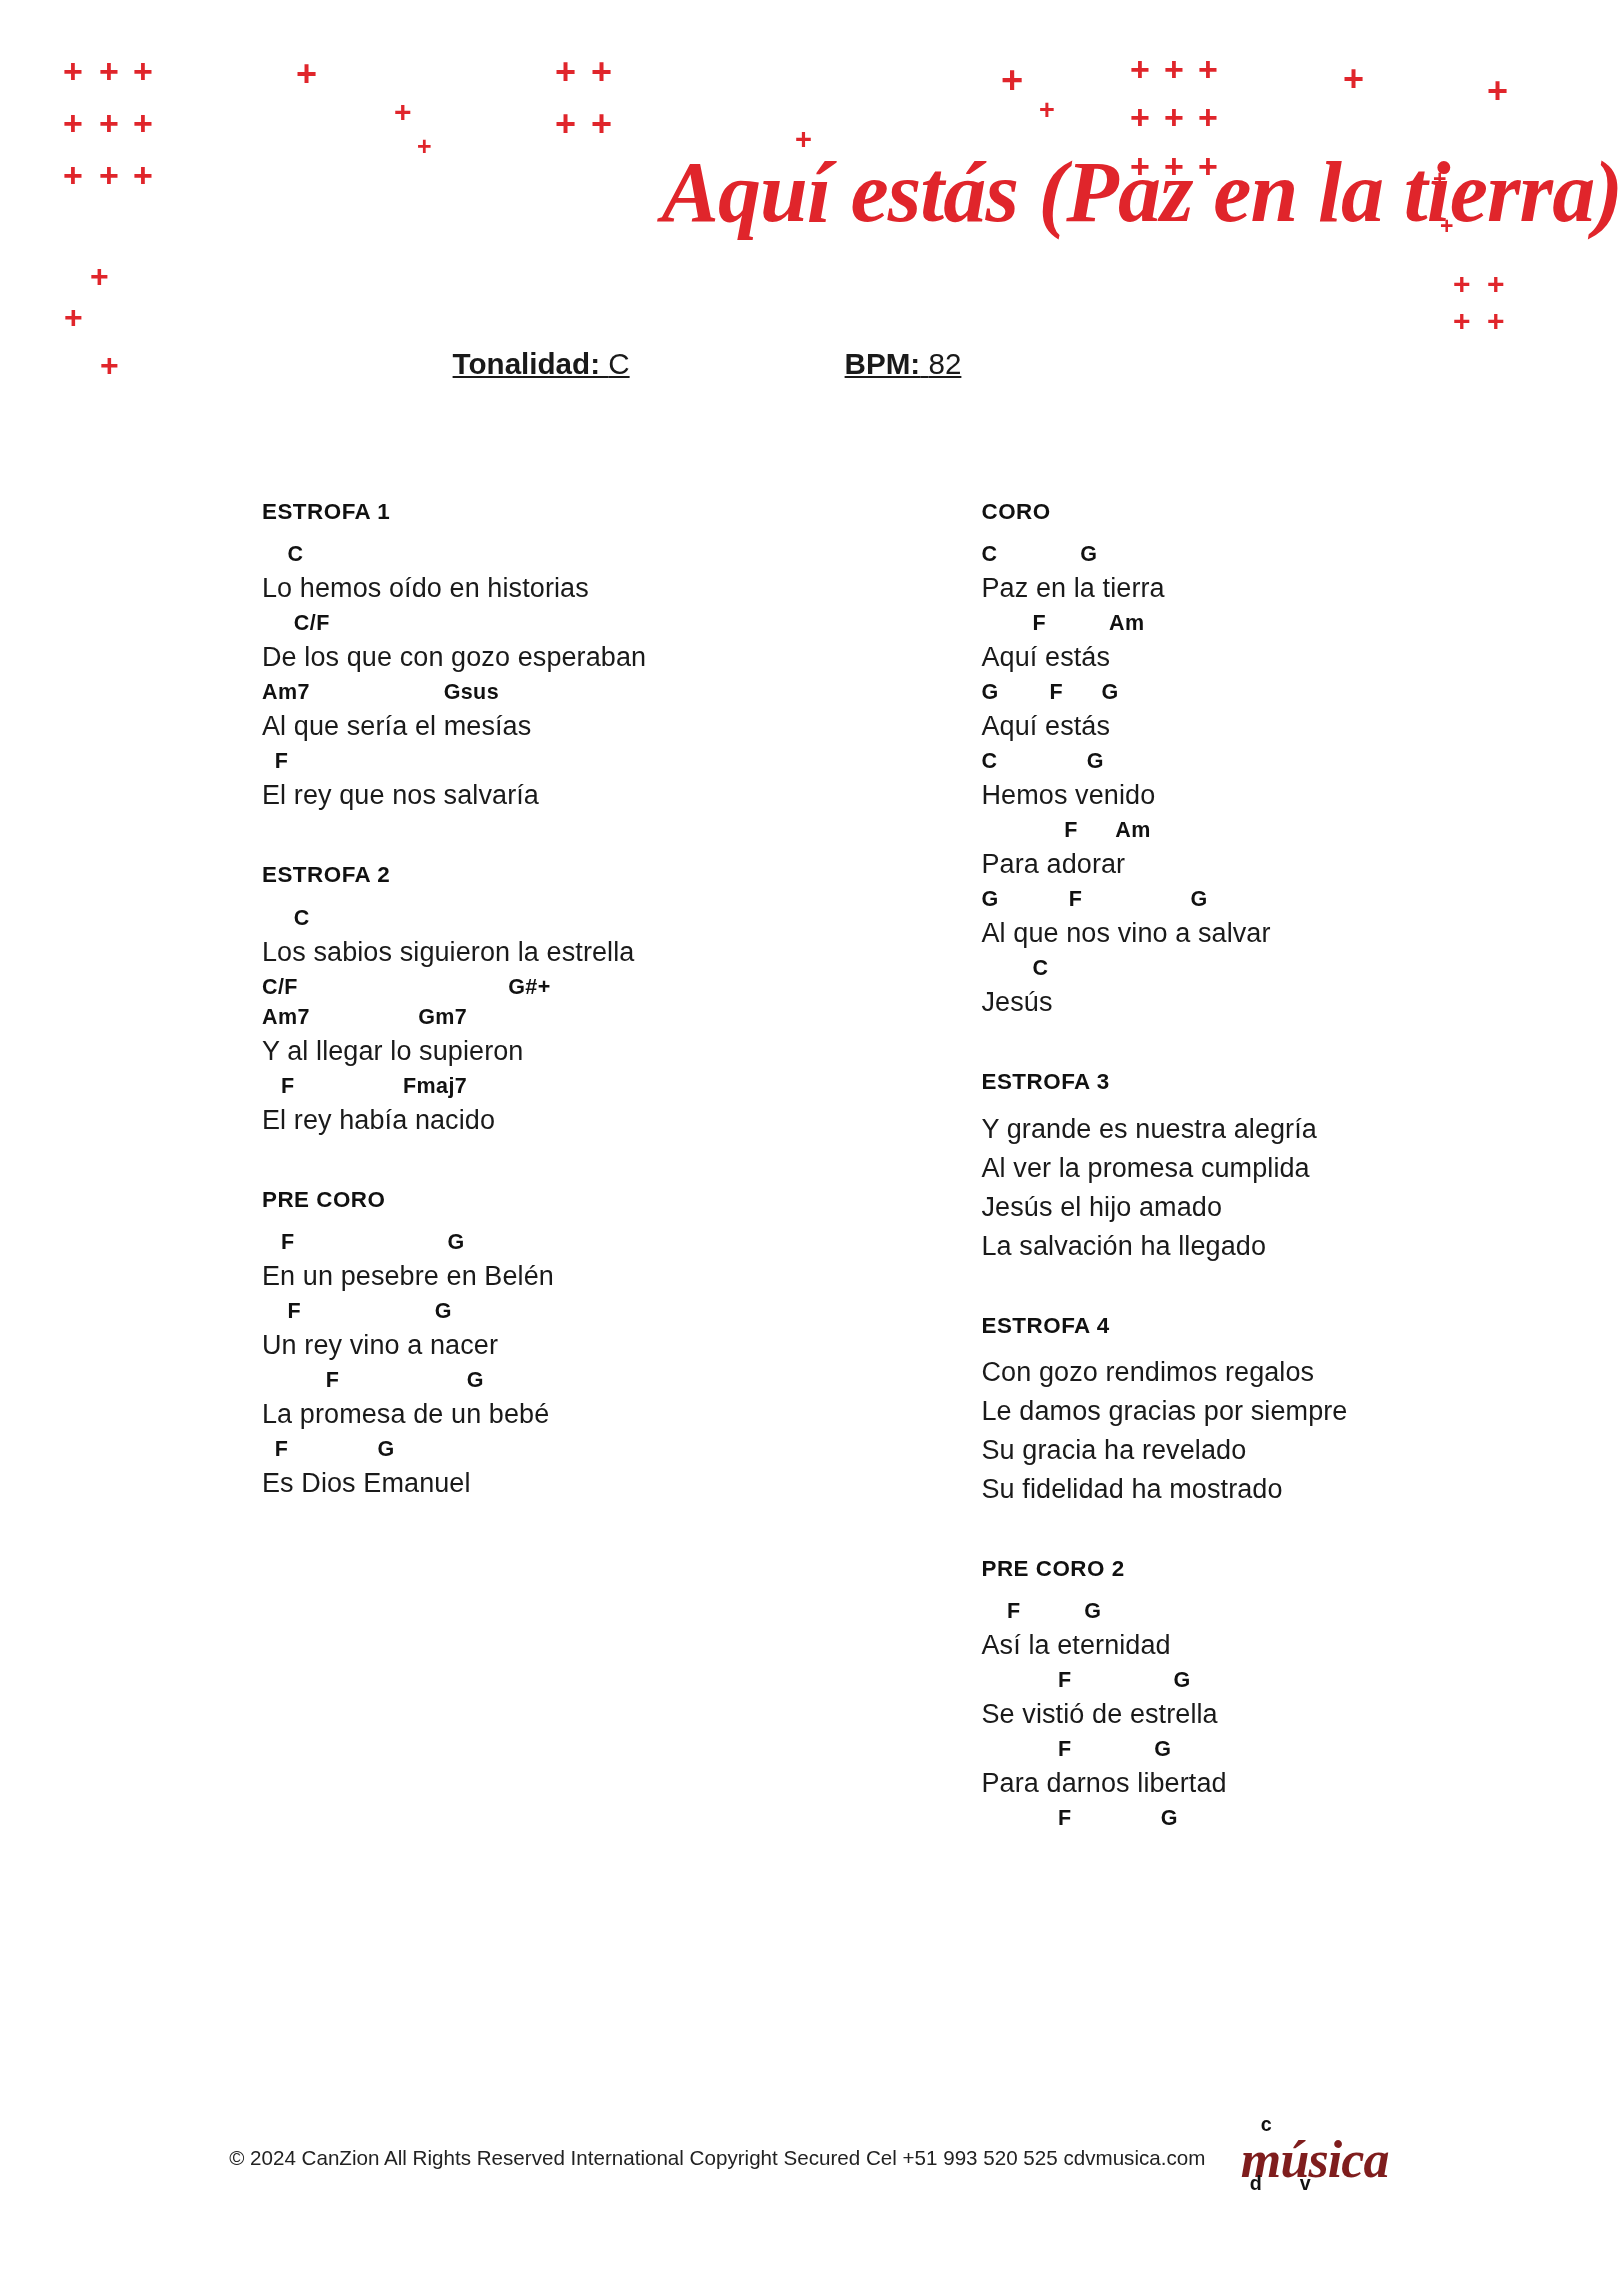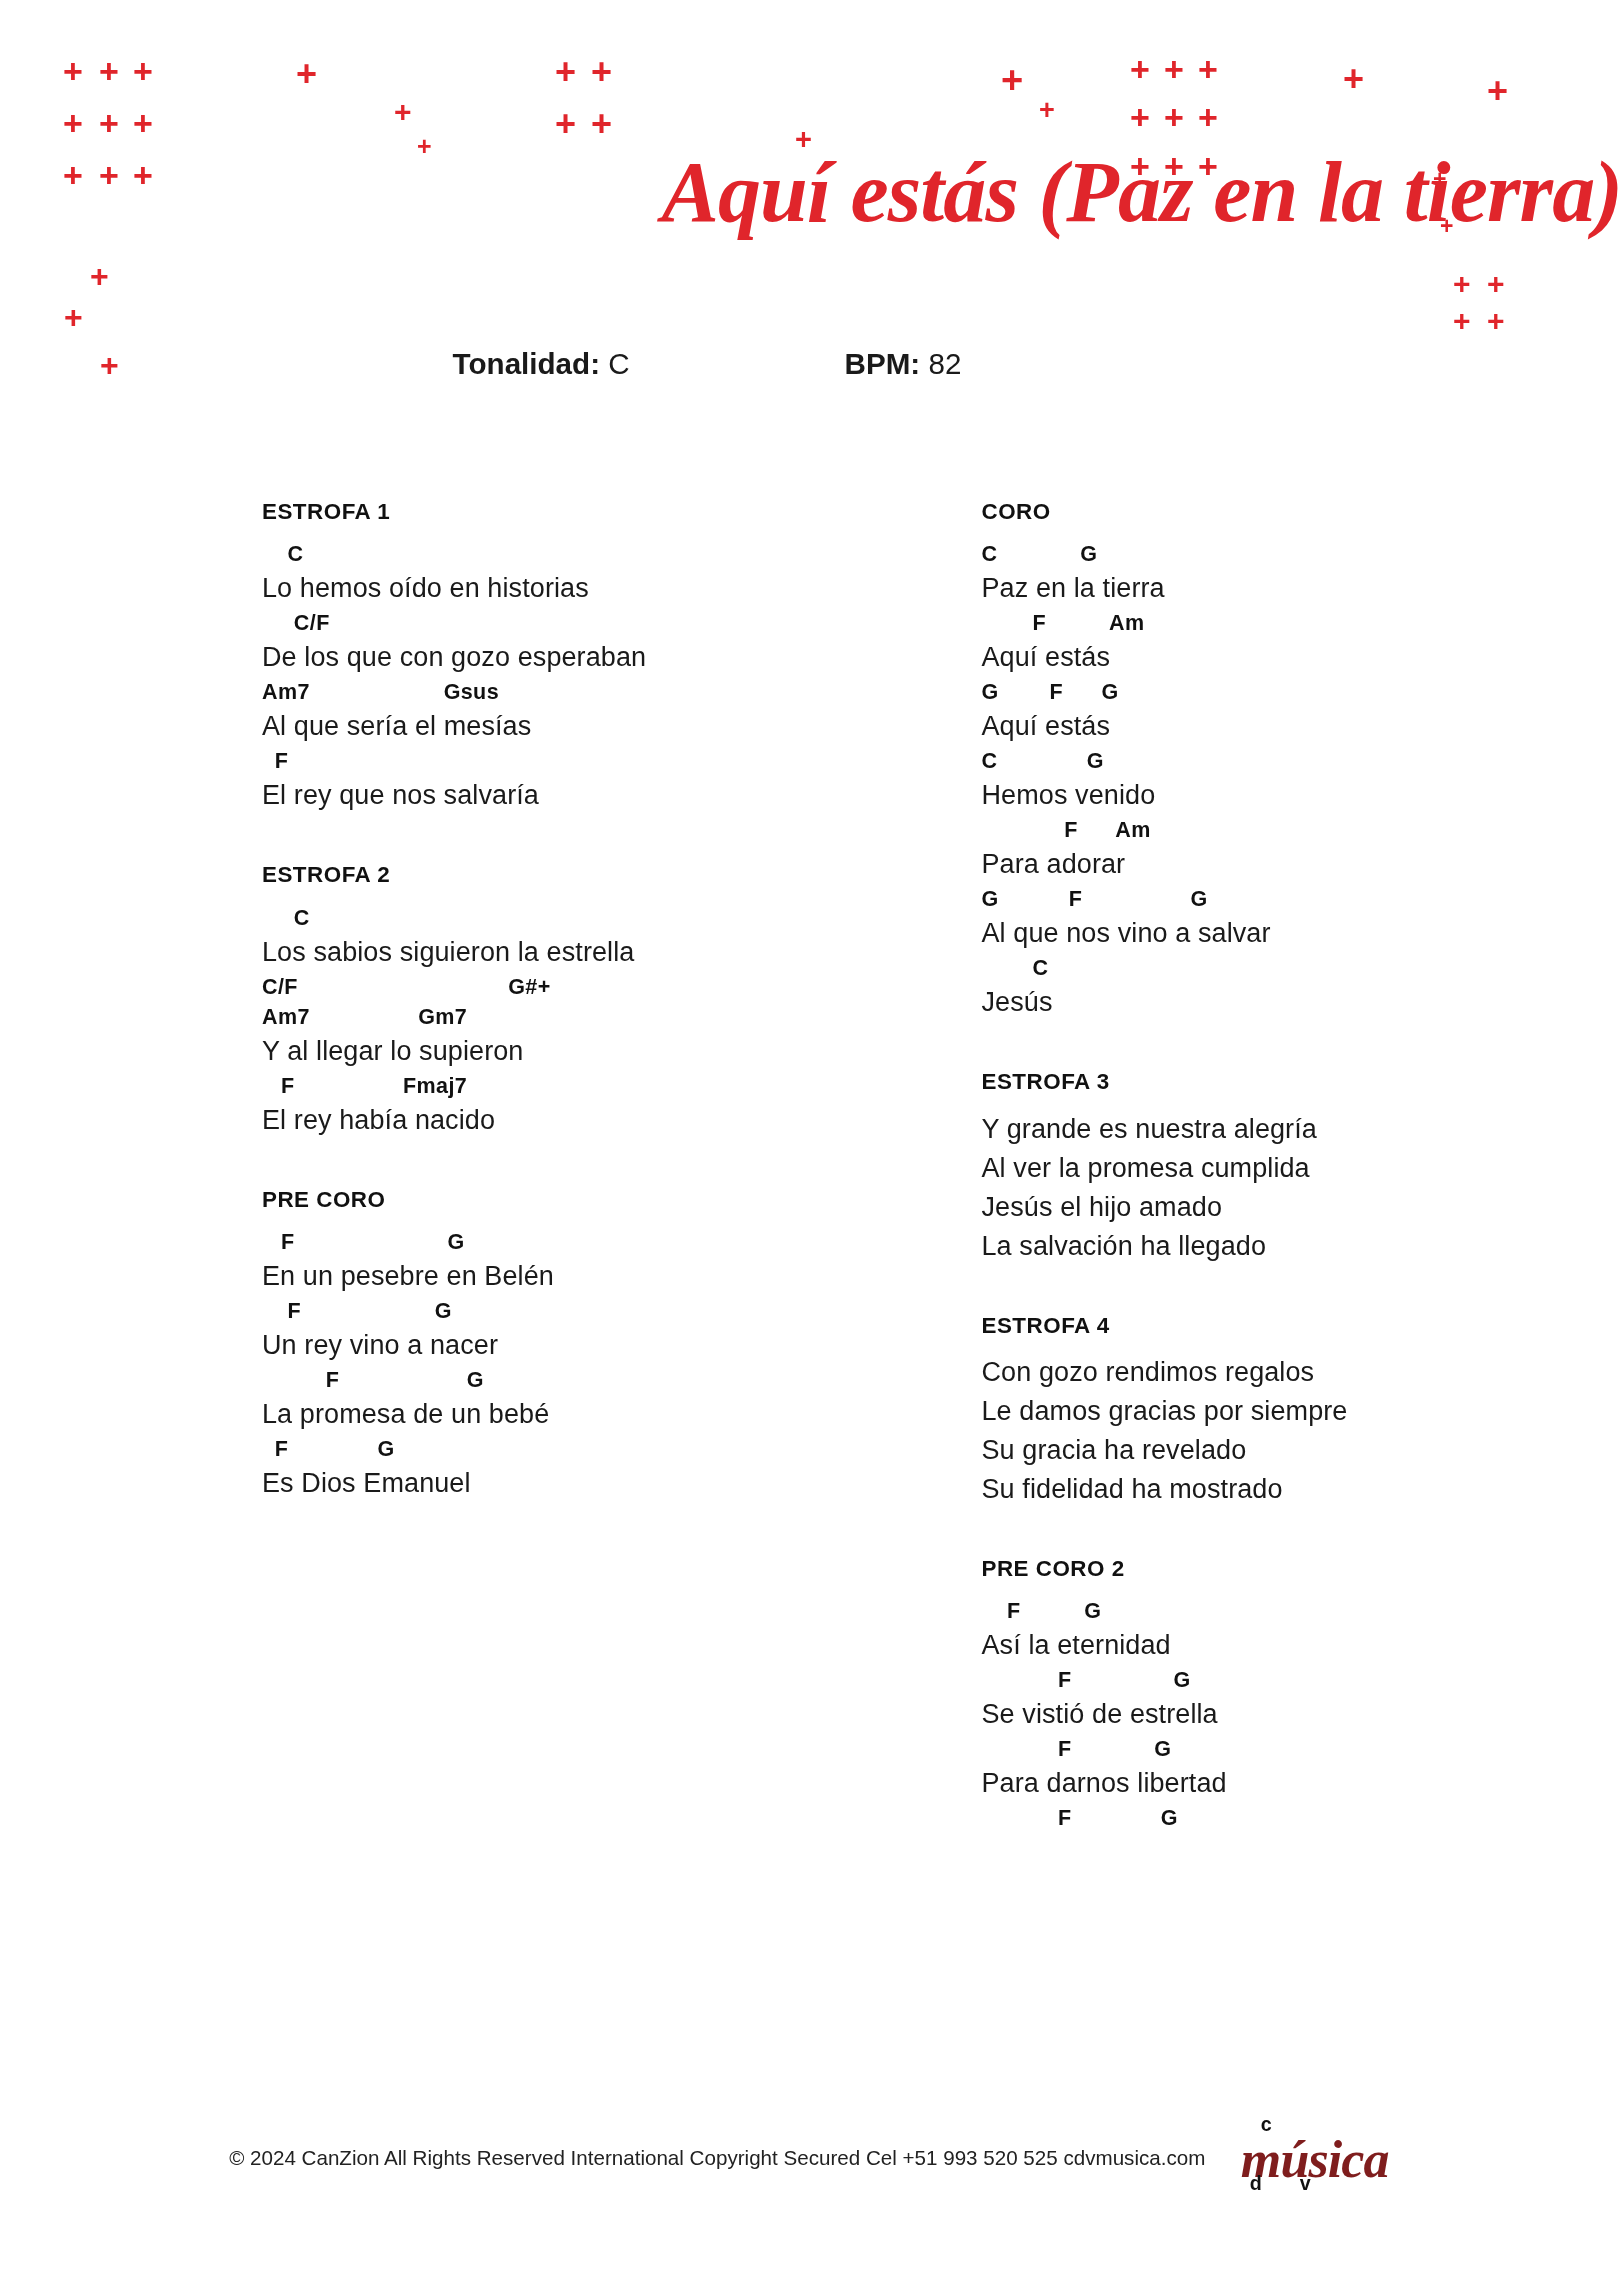--- a/index.html
+++ b/index.html
@@ -45,20 +45,21 @@
   .meta {
     position: absolute;
     top: 347px;
     left: 0;
     width: 1414px;
     display: flex;
     justify-content: center;
     gap: 215px;
     font-size: 29.6px;
     color: #1a1a1a;
+    text-decoration: underline;
   }
   .meta .label { font-weight: 700; }
   .meta .value { font-weight: 400; }
 
   
   .columns {
     position: absolute;
     top: 475px;
     left: 0;
     width: 1622px;

